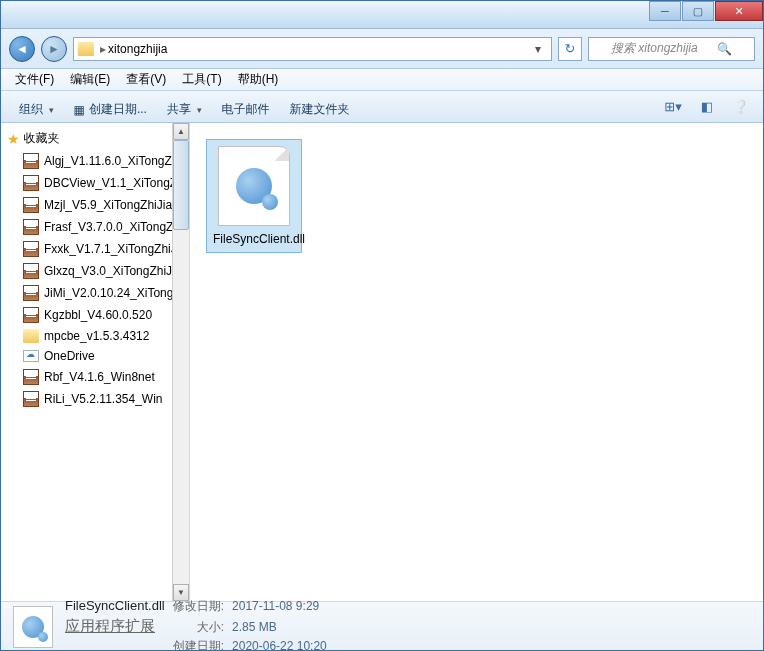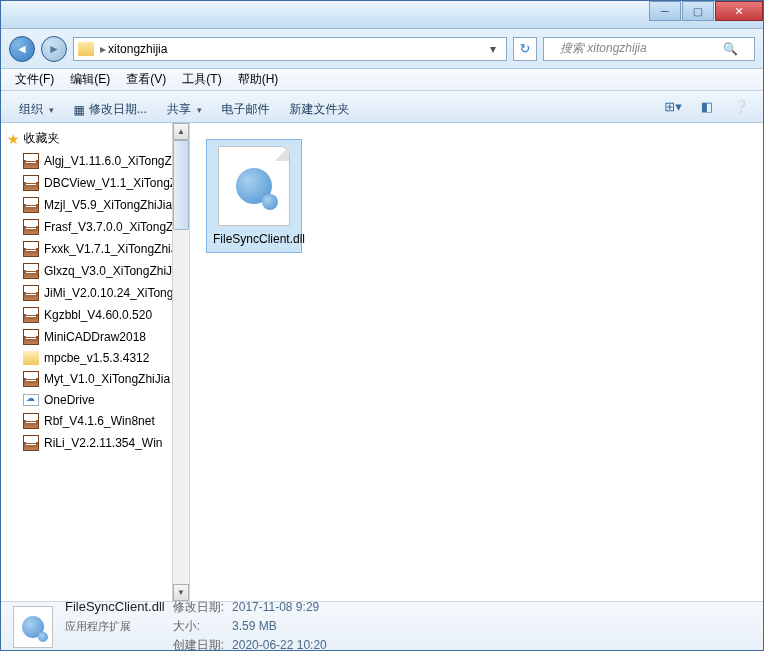--- a/index.html
+++ b/index.html
@@ -14,21 +14,21 @@
 
 
 .navbar { height: 40px; background: linear-gradient(to bottom, #e6f1fb, #dbeaf8); display: flex; align-items: center; padding: 4px 8px; gap: 6px; border-bottom: 1px solid #b0c8e0; }
 .nav-back, .nav-fwd { width: 26px; height: 26px; border-radius: 50%; background: radial-gradient(circle at 30% 30%, #7fb7e8, #3a7bc0); border: 1px solid #2a5a90; display: flex; align-items: center; justify-content: center; color: #fff; font-size: 12px; cursor: pointer; }
 .nav-fwd { background: radial-gradient(circle at 30% 30%, #cde3f5, #9abed9); color: #5a7a9a; }
 .addressbar { flex: 1; height: 24px; background: #fff; border: 1px solid #8aa8c8; display: flex; align-items: center; padding: 0 4px; font-size: 12px; }
 .folder-icon-small { width: 16px; height: 14px; background: linear-gradient(to bottom, #ffe9a8, #f0c85a); border-radius: 1px; margin-right: 4px; }
 .addr-sep { color: #666; padding: 0 2px; }
 .addr-dropdown { width: 18px; text-align: center; color: #555; cursor: pointer; }
 .refresh-btn { width: 24px; height: 24px; background: #fff; border: 1px solid #8aa8c8; display: flex; align-items: center; justify-content: center; color: #3a7bc0; cursor: pointer; font-size: 13px; }
-.searchbox { width: 212px; height: 24px; background: #fff; border: 1px solid #8aa8c8; display: flex; align-items: center; padding: 0 16px; font-size: 12px; color: #888; font-style: italic; }
+.searchbox { width: 167px; height: 24px; background: #fff; border: 1px solid #8aa8c8; display: flex; align-items: center; padding: 0 22px; font-size: 12px; color: #888; font-style: italic; }
 .searchbox .mag { margin-left: auto; color: #5a7a9a; font-style: normal; }
 
 
 .menubar { height: 22px; background: linear-gradient(to bottom, #f8fbfe, #eaf2fa); display: flex; align-items: center; padding: 8px 6px; font-size: 12px; border-bottom: 1px solid #c0d4e8; }
 .menu-item { padding: 2px 8px; cursor: pointer; }
 
 
 .toolbar { height: 32px; background: linear-gradient(to bottom, #f0f6fc, #dae9f7); display: flex; align-items: center; padding: 0 8px; font-size: 12px; border-bottom: 1px solid #b0c8e0; color: #1a3a5a; }
 .tool-btn { padding: 4px 10px; cursor: pointer; display: flex; align-items: center; gap: 4px; margin-top: 6px; }
 .tool-dd::after { content: "▾"; font-size: 9px; margin-left: 2px; color: #555; }
@@ -61,22 +61,22 @@
 .gear-big { width: 36px; height: 36px; border-radius: 50%; background: radial-gradient(circle at 35% 35%, #a8d0f0, #4a90d0); position: relative; }
 .gear-big::after { content: ""; position: absolute; width: 16px; height: 16px; border-radius: 50%; background: radial-gradient(circle at 35% 35%, #a8d0f0, #4a90d0); right: -6px; bottom: -6px; }
 
 
 .details { height: 50px; border-top: 1px solid #d0d8e0; background: linear-gradient(to bottom, #f4f8fc, #e8f0f8); display: flex; align-items: center; padding: 4px 12px; font-size: 12px; gap: 12px; }
 .details-thumb { width: 40px; height: 42px; background: #fff; border: 1px solid #c0c0c0; display: flex; align-items: center; justify-content: center; }
 .details-thumb .gear-small { width: 22px; height: 22px; border-radius: 50%; background: radial-gradient(circle at 35% 35%, #a8d0f0, #4a90d0); position: relative; }
 .details-thumb .gear-small::after { content: ""; position: absolute; width: 10px; height: 10px; border-radius: 50%; background: radial-gradient(circle at 35% 35%, #a8d0f0, #4a90d0); right: -4px; bottom: -4px; }
 .details-text { display: grid; grid-template-columns: auto auto auto; column-gap: 8px; row-gap: 2px; align-items: baseline; }
 .details-name { font-size: 13px; color: #222; }
-.details-type { color: #666; font-size: 11px; }
-.details-label { color: #666; }
+.details-type { color: #666; font-size: 15px; text-decoration: underline; }
+.details-label { color: #666; text-align: right; }
 .details-value { color: #4a6a8a; }
 </style>
 </head>
 <body>
 
 <div class="titlebar">
   <div class="window-controls">
     <div class="win-btn win-min">─</div>
     <div class="win-btn win-max">▢</div>
     <div class="win-btn win-close">✕</div>
@@ -104,21 +104,21 @@
   <div class="menu-item">编辑(E)</div>
   <div class="menu-item">查看(V)</div>
   <div class="menu-item">工具(T)</div>
   <div class="menu-item">帮助(H)</div>
 </div>
 
 <div class="toolbar">
   <div class="tool-btn tool-dd">组织</div>
   <div class="tool-btn">
     <span>▦</span>
-    <span>修改日期...</span>
+    <span>创建日期...</span>
   </div>
   <div class="tool-btn tool-dd">共享</div>
   <div class="tool-btn">电子邮件</div>
   <div class="tool-btn">新建文件夹</div>
   <div class="toolbar-right">
     <div class="view-btn">⊞▾</div>
     <div class="view-btn">◧</div>
     <div class="view-btn" style="color:#4a90d0">❔</div>
   </div>
 </div>
@@ -157,42 +157,34 @@
           </div>
           <div class="tree-item">
             <span class="rar-icon"></span>
             <span>JiMi_V2.0.10.24_XiTongZhiJia</span>
           </div>
           <div class="tree-item">
             <span class="rar-icon"></span>
             <span>Kgzbbl_V4.60.0.520</span>
           </div>
           <div class="tree-item">
-            <span class="rar-icon"></span>
-            <span>MiniCADDraw2018</span>
-          </div>
-          <div class="tree-item">
             <span class="folder-ico"></span>
             <span>mpcbe_v1.5.3.4312</span>
           </div>
           <div class="tree-item">
-            <span class="rar-icon"></span>
-            <span>Myt_V1.0_XiTongZhiJia</span>
-          </div>
-          <div class="tree-item">
             <span class="onedrive-ico"></span>
             <span>OneDrive</span>
           </div>
           <div class="tree-item">
             <span class="rar-icon"></span>
             <span>Rbf_V4.1.6_Win8net</span>
           </div>
           <div class="tree-item">
             <span class="rar-icon"></span>
-            <span>RiLi_V2.2.11.354_Win</span>
+            <span>RiLi_V5.2.11.354_Win</span>
           </div>
         </div>
     </div>
     <div class="scrollbar-v">
       <div class="arrow">▲</div>
       <div class="track">
         <div class="thumb"></div>
       </div>
       <div class="arrow">▼</div>
     </div>
@@ -212,19 +204,19 @@
   <div class="details-thumb">
     <div class="gear-small"></div>
   </div>
   <div class="details-text">
     <span class="details-name">FileSyncClient.dll</span>
     <span class="details-label">修改日期:</span>
     <span class="details-value">2017-11-08 9:29</span>
 
     <span class="details-type">应用程序扩展</span>
     <span class="details-label">大小:</span>
-    <span class="details-value">3.59 MB</span>
+    <span class="details-value">2.85 MB</span>
 
     <span></span>
     <span class="details-label">创建日期:</span>
     <span class="details-value">2020-06-22 10:20</span>
   </div>
 </div>
 
 </body></html>

